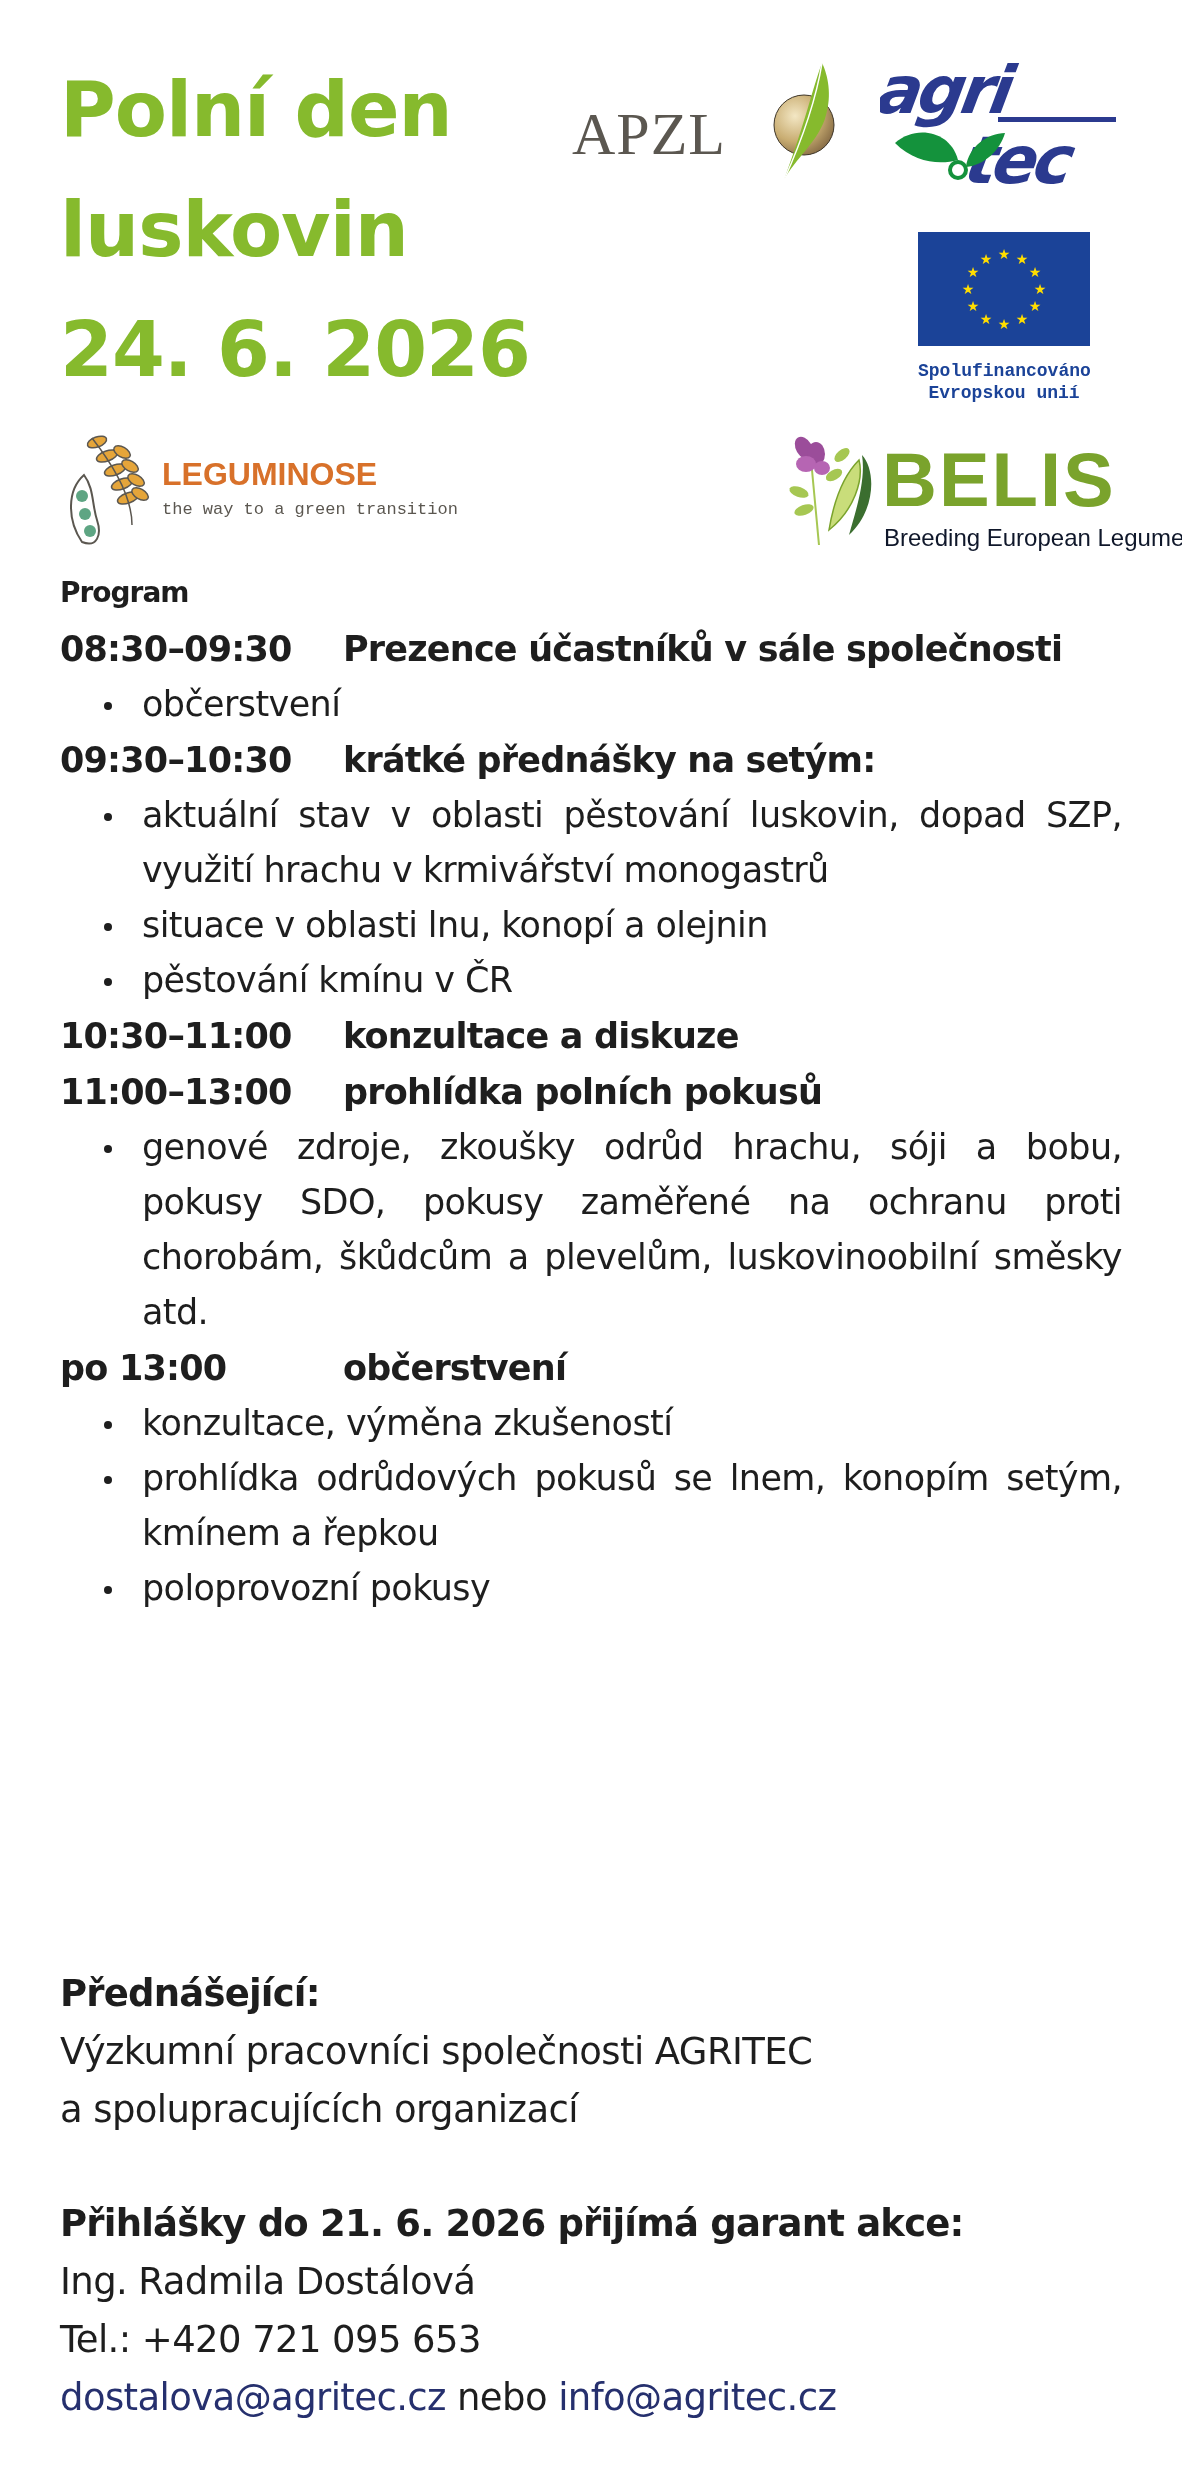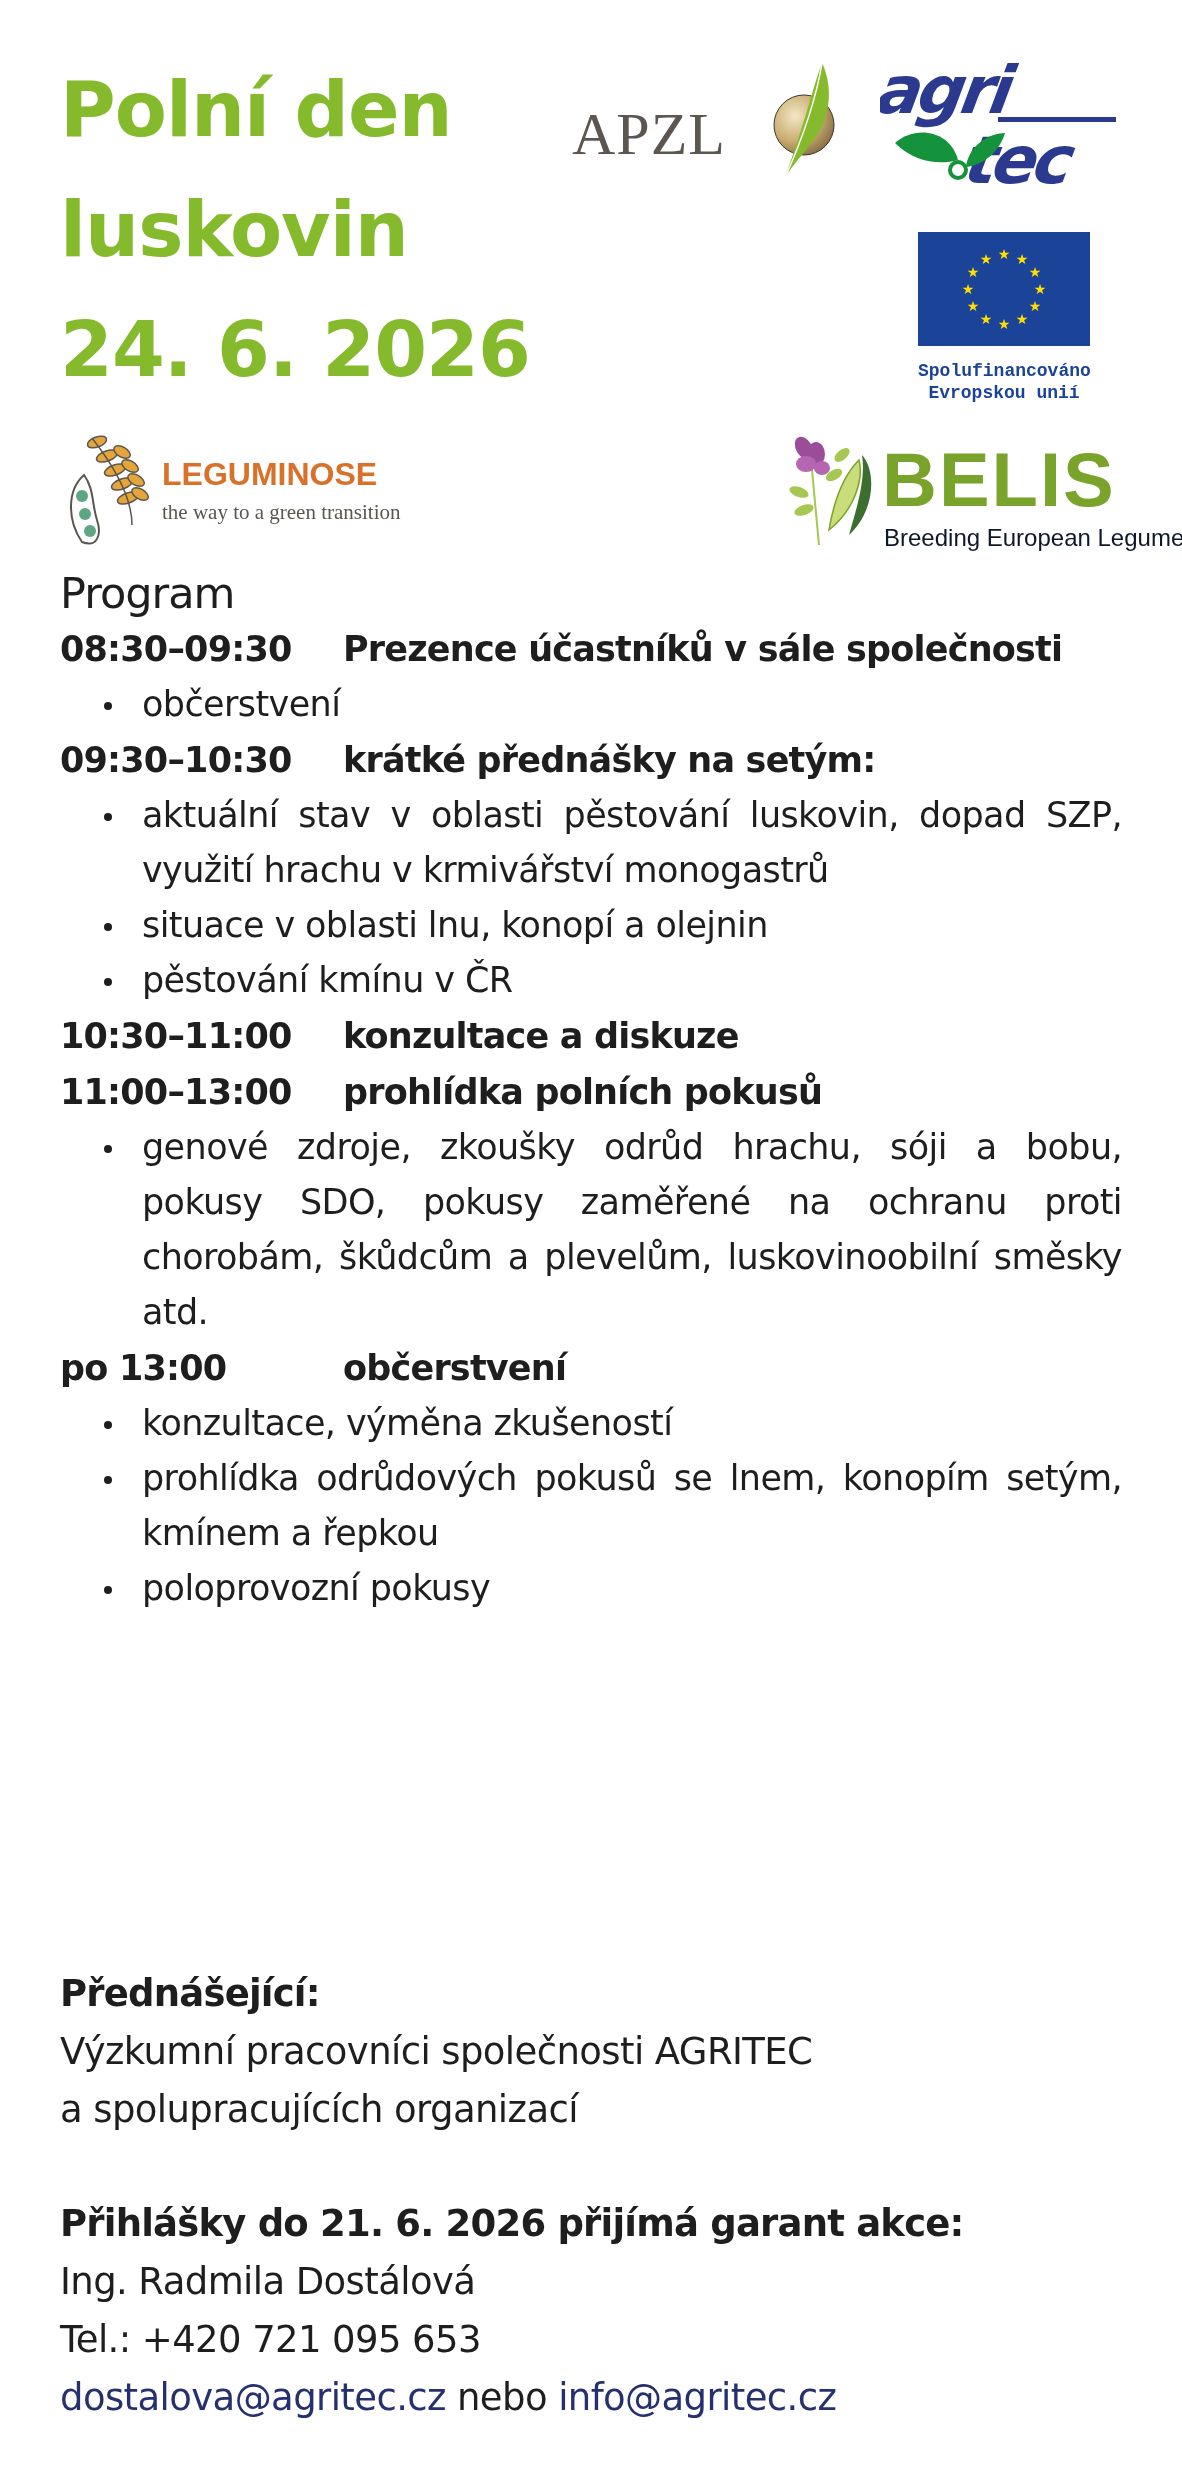--- a/index.html
+++ b/index.html
@@ -16,28 +16,28 @@
     
     .logo { position: absolute; }
     .apzl { left: 572px; top: 60px; width: 270px; height: 130px; }
     .apzl-text { position: absolute; left: 0; top: 40px; font-family: "Liberation Serif", serif; font-weight: normal; font-size: 60px; color: #5b5750; letter-spacing: 1px; }
     .agritec { left: 880px; top: 55px; width: 240px; height: 135px; }
     .eu { left: 918px; top: 232px; width: 172px; height: 180px; }
     .eu-flag { width: 172px; height: 114px; background: #1b4398; position: relative; }
     .eu-caption { margin-top: 14px; text-align: center; color: #1b4398; font-family: Liberation Mono, monospace; font-weight: bold; font-size: 18px; line-height: 22px; white-space: nowrap; }
     .legum { left: 62px; top: 430px; width: 340px; height: 120px; }
     .legum-name { position: absolute; left: 100px; top: 26px; color: #d8712a; font-family: "Liberation Sans", sans-serif; font-size: 32px; font-weight: bold; letter-spacing: 0px; }
-    .legum-tag { position: absolute; left: 100px; top: 70px; color: #5b5750; font-family: Liberation Serif, serif; font-size: 21px; white-space: nowrap; }
+    .legum-tag { position: absolute; left: 100px; top: 70px; color: #5b5750; font-family: Liberation Mono, monospace; font-size: 17px; white-space: nowrap; }
     .belis { left: 784px; top: 430px; width: 340px; height: 120px; }
     .belis-name { position: absolute; left: 98px; top: 10px; color: #7aa32c; font-family: "Liberation Sans", sans-serif; font-weight: bold; font-size: 76px; line-height: 80px; letter-spacing: 2px; }
     .belis-tag { position: absolute; left: 100px; top: 94px; color: #0f172a; font-family: "Liberation Sans", sans-serif; font-size: 24px; white-space: nowrap; }
 
     
     .program { position: absolute; left: 60px; top: 565px; width: 1062px; }
-    .prog-heading { font-weight: normal; font-size: 43px; line-height: 56px; letter-spacing: -1px; }
+    .prog-heading { font-weight: bold; font-size: 28px; line-height: 56px; letter-spacing: -1px; }
     .slot { display: flex; align-items: baseline; font-weight: bold; font-size: 35px; line-height: 56px; letter-spacing: -0.8px; white-space: nowrap; }
     .slot .time { width: 283px; flex: none; }
     .bullets { list-style: none; }
     .bullets li { position: relative; padding-left: 82px; font-size: 35px; line-height: 55px; letter-spacing: -0.6px; text-align: justify; }
     .bullets li::before { content: ""; position: absolute; left: 44px; top: 25px; width: 8px; height: 8px; border-radius: 50%; background: #1e1e1e; }
 
     
     .speakers { position: absolute; left: 60px; top: 1965px; width: 1062px; }
     .registration { position: absolute; left: 60px; top: 2195px; width: 1062px; }
     .h-bold { font-weight: bold; font-size: 37px; line-height: 58px; letter-spacing: -0.8px; white-space: nowrap; }

